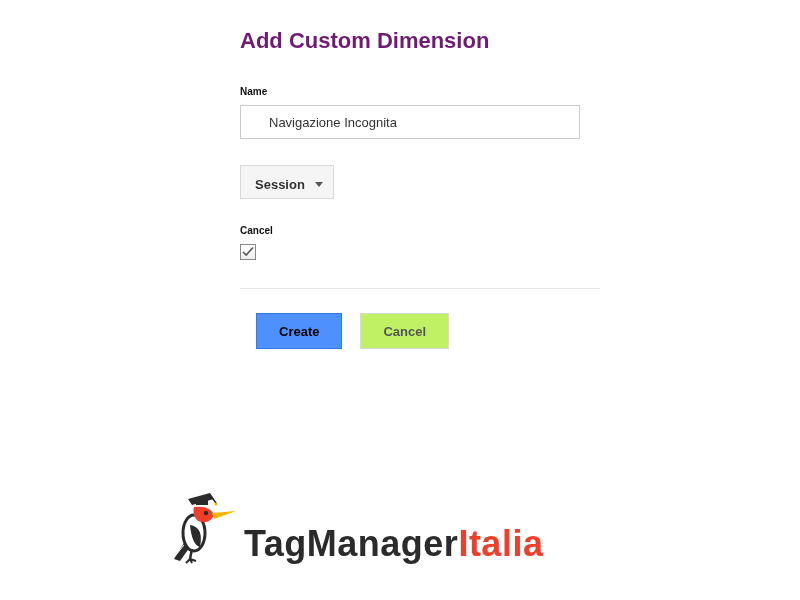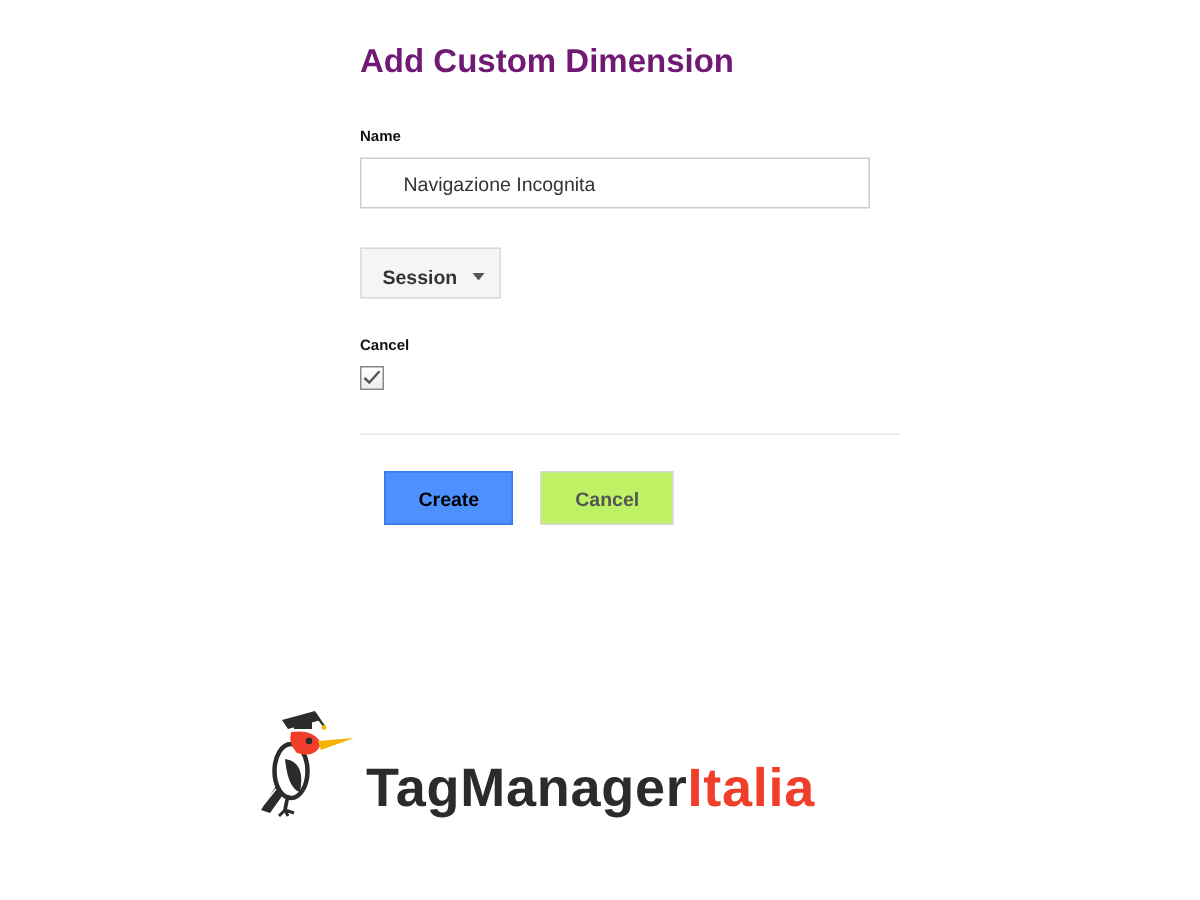--- a/index.html
+++ b/index.html
@@ -91,21 +91,21 @@
     margin-left: 16px;
   }
   .btn-secondary {
     background: #bef264;
     color: #555;
     border-color: #d8d8d8;
   }
   .logo-block {
     position: absolute;
     left: 170px;
-    top: 456px;
+    top: 475px;
     display: flex;
     align-items: flex-end;
   }
   .logo-text {
     font-family: "Segoe UI", Arial, sans-serif;
     font-size: 36px;
     font-weight: 700;
     letter-spacing: 0.5px;
     margin-left: 4px;
   }

